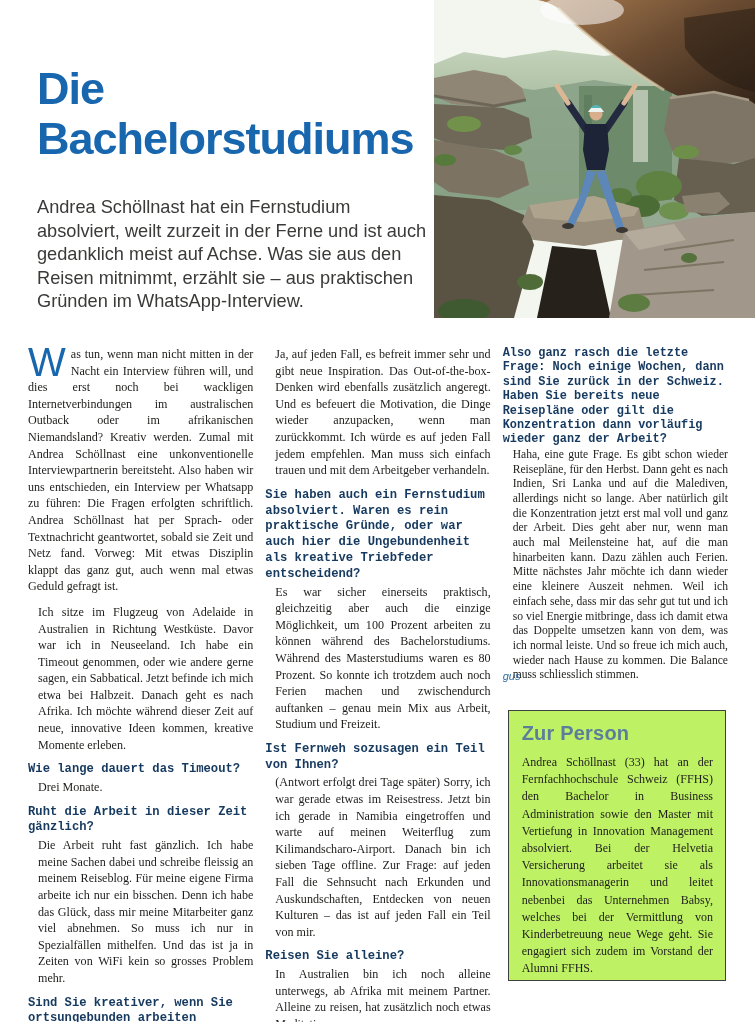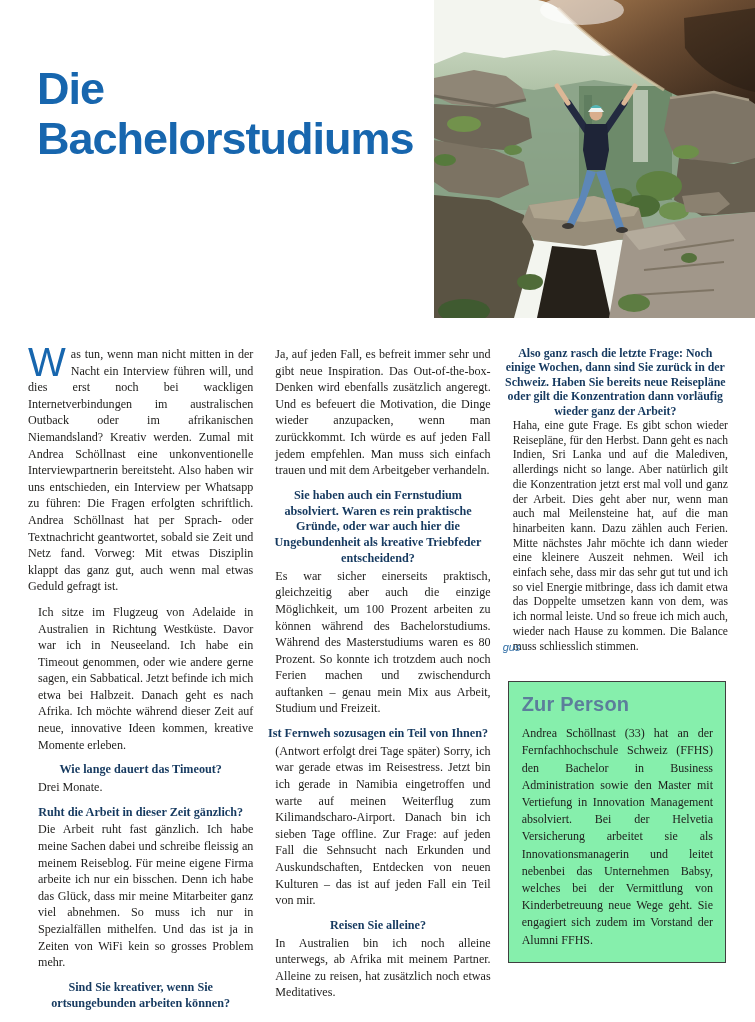--- a/index.html
+++ b/index.html
@@ -31,53 +31,54 @@
   .col--tight{font-size:11.6px;line-height:14.7px;}
   p{margin:0;}
   .lead{margin:0;}
   .dropcap{
     float:left;font-family:"Liberation Sans",sans-serif;color:var(--accent,#1766ae);
     font-size:40px;line-height:31px;margin:1px 5px 0 0;
   }
   .qa{margin-top:9px;}
   .qa:first-child{margin-top:0;}
   .q{
-    font-family:Liberation Serif, serif;font-weight:bold;
+    font-family:Liberation Mono, monospace;font-weight:bold;
     color:var(--question,#15395f);font-size:12.2px;line-height:15.8px;
-    text-align:center;margin-bottom:1px;
+    text-align:left;margin-bottom:1px;
   }
   .col--tight .q{font-size:11.9px;line-height:14.4px;}
   .a{padding-left:10px;}
   .credit{
     display:block;text-align:left;margin-top:-14.5px;padding-right:2px;
     font-family:"Liberation Sans",sans-serif;font-style:italic;
     font-size:11px;color:var(--credit,#2f6da5);
   }
   
   .person-box{
     margin:27px 2px 0 5px;border:1px solid #3f3f3f;
-    padding:15px 12px 13px 13px;background:#86efac;
+    padding:15px 12px 2px 13px;background:#bef264;
   }
   .person-title{
     margin:0;font-family:"Liberation Sans",sans-serif;font-weight:bold;
     font-size:20px;letter-spacing:0.2px;color:var(--person-title,#5c7e9b);
   }
   .person-text{
     margin-top:13px;font-family:"Liberation Serif",serif;
     font-size:12px;line-height:17.2px;text-align:justify;color:#1e1d1b;
   }
 </style>
 </head>
 <body>
 
 <header class="header-text">
   <h1 class="title">
     <span>Die</span><br>
     <span>Bachelorstudiums</span>
   </h1>
+  <p class="intro">Andrea Schöllnast hat ein Fernstudium absolviert, weilt zurzeit in der Ferne und ist auch gedanklich meist auf Achse. Was sie aus den Reisen mitnimmt, erzählt sie – aus praktischen Gründen im WhatsApp-Interview.</p>
 </header>
 
 <div class="photo">
   <svg width="321" height="318" viewBox="0 0 321 318" xmlns="http://www.w3.org/2000/svg">
     <defs>
       <linearGradient id="rockBrown" x1="0" y1="0" x2="1" y2="1">
         <stop offset="0" stop-color="#a97c50"></stop>
         <stop offset="0.45" stop-color="#6b4c32"></stop>
         <stop offset="1" stop-color="#2e2117"></stop>
       </linearGradient>

